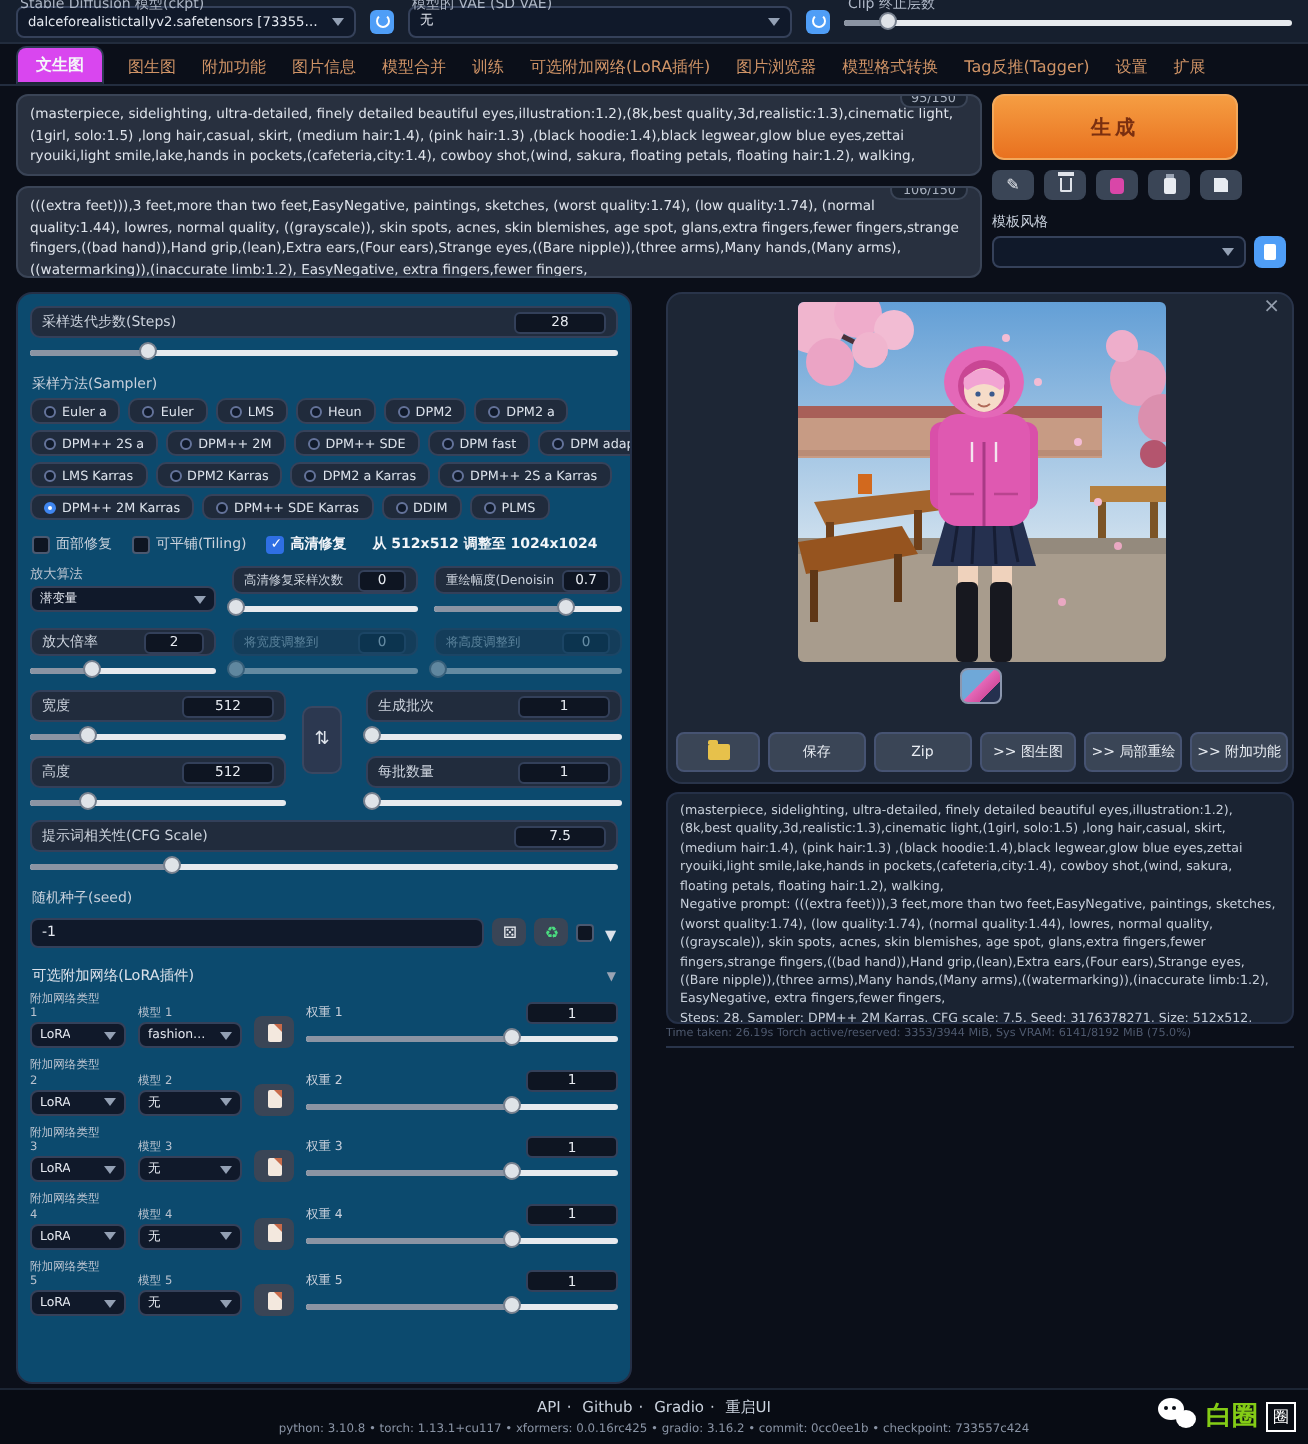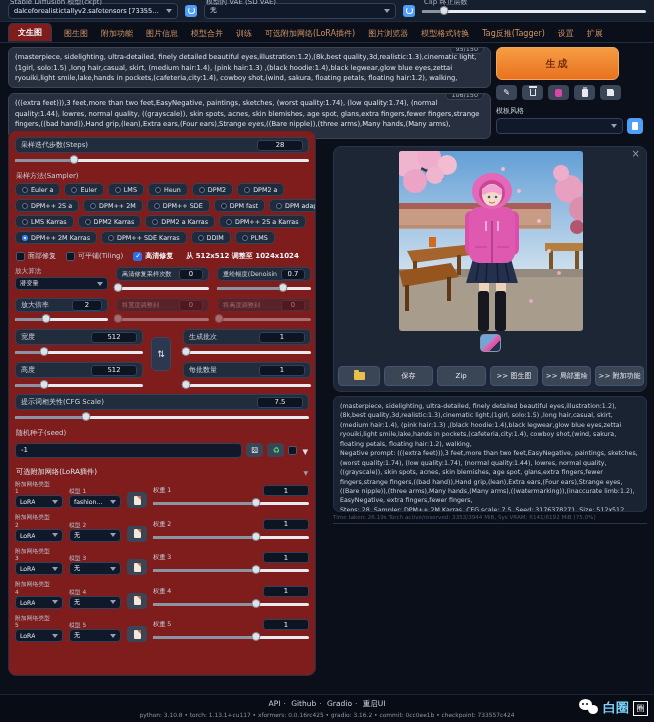--- a/index.html
+++ b/index.html
@@ -16,21 +16,21 @@
       border-radius:4px;height:16px;padding:0 5px;font-size:6.6px;color:#e4e8f0;white-space:nowrap;overflow:hidden}
   .dd .txt{overflow:hidden;text-overflow:ellipsis;white-space:nowrap}
   .caret{width:0;height:0;border-left:3px solid transparent;border-right:3px solid transparent;border-top:4px solid #93a0b4;margin-left:4px;flex:none}
   .bluebtn{width:12px;height:12px;border-radius:3px;background:#4f9ef7;flex:none;position:relative}
   .bluebtn::after{content:"";position:absolute;left:2.5px;top:2.5px;width:5px;height:5px;border:1.2px solid #fff;border-radius:50%;border-top-color:transparent}
 
   
   .tabs{left:0;top:22px;width:654px;height:21px;display:flex;align-items:flex-end;gap:11px;padding:0 0 0 8px;
         border-bottom:1px solid #232d3f;white-space:nowrap;overflow:hidden}
   .tab{font-size:8px;color:#cf9366;padding:3px 1px;cursor:pointer}
-  .tab.active{background:#7f1d1d;border:1px solid #2d3a52;border-bottom:1px solid #1d2737;border-radius:5px 5px 0 0;
+  .tab.active{background:#d946ef;border:1px solid #2d3a52;border-bottom:1px solid #1d2737;border-radius:5px 5px 0 0;
               color:#f4f6f9;font-weight:bold;padding:3px 9px}
 
   
   .promptbox{left:8px;width:483px;background:#28303f;border:1px solid #3a4456;border-radius:6px;
              font-size:6.8px;line-height:1.55;color:#dde2ea;padding:4px 6px;overflow:hidden}
   .counter{position:absolute;top:-4px;right:6px;background:#1b2330;border:1px solid #3a4456;border-radius:7px;
            padding:0 5px;font-size:6.4px;color:#a9b2c0;line-height:9px;height:10px}
 
   
   .genarea{left:496px;top:47px;width:147px}
@@ -46,21 +46,21 @@
   .icon-clip{width:6px;height:8px;background:#e7ebf1;border-radius:1px;position:relative}
   .icon-clip::before{content:"";position:absolute;left:1px;top:-1.5px;width:4px;height:2px;background:#9aa4b4}
   .icon-save{width:7px;height:7px;background:#e7ebf1;clip-path:polygon(0 0,80% 0,100% 20%,100% 100%,0 100%)}
   .styles-label{margin-top:6px;font-size:7px;color:#c8d0dc}
   .stylesrow{display:flex;align-items:center;gap:4px;margin-top:2px}
   .styles-dd{flex:1;height:16px}
   .paste-blue{width:16px;height:16px;border-radius:4px;background:#4f9ef7;flex:none;display:flex;align-items:center;justify-content:center}
   .paste-blue i{width:6px;height:8px;background:#fff;border-radius:1px;display:block}
 
   
-  .params{left:8px;top:130px;width:308px;height:546px;background:#7f1d1d;border:1px solid #253047;border-radius:8px;
+  .params{left:8px;top:146px;width:308px;height:546px;background:#0c4a6e;border:1px solid #253047;border-radius:8px;
           padding:6px;overflow:hidden}
   .ctl{background:#212c3d;border:1px solid #33405a;border-radius:5px;height:16px;display:flex;align-items:center;
        justify-content:space-between;padding:0 5px}
   .ctl .lab{font-size:7px;color:#ccd3dd;white-space:nowrap;overflow:hidden}
   .num{background:#0e1522;border:1px solid #33405a;border-radius:3px;min-width:46px;height:11px;font-size:6.8px;
        color:#e8ecf2;display:flex;align-items:center;justify-content:center;flex:none;margin-left:4px}
   .slider{position:relative;height:9px;margin-top:3px}
   .slider .tr{position:absolute;left:0;right:0;top:3px;height:3px;background:#e7eaee;border-radius:2px}
   .slider .fl{position:absolute;left:0;top:3px;height:3px;background:#8b94a3;border-radius:2px}
   .slider .kn{position:absolute;top:-1px;width:9px;height:9px;border-radius:50%;background:#dfe3e8;border:1px solid #78818f;transform:translateX(-50%)}
@@ -123,21 +123,21 @@
   .footer{left:0;top:694px;width:654px;height:28px;background:#080c14;border-top:1px solid #1c2534;text-align:center}
   .flinks{font-size:7.5px;color:#cbd3de;margin-top:4px}
   .flinks span{margin:0 3px}
   .fversion{font-size:5.9px;color:#8a94a5;margin-top:3px}
   .watermark{position:absolute;right:6px;top:694px;height:28px;display:flex;align-items:center;gap:4px}
   .wechat{position:relative;width:20px;height:18px}
   .wechat .b1{position:absolute;left:0;top:0;width:13px;height:11px;background:#fff;border-radius:50%}
   .wechat .b2{position:absolute;left:9px;top:6px;width:10px;height:9px;background:#fff;border-radius:50%}
   .wechat .e1,.wechat .e2{position:absolute;width:2px;height:2px;background:#080c14;border-radius:50%;top:4px}
   .wechat .e1{left:3px}.wechat .e2{left:7px}
-  .wmtext{font-size:13px;font-weight:bold;color:#7dd3fc}
+  .wmtext{font-size:13px;font-weight:bold;color:#84cc16}
   .seal{width:15px;height:15px;border:1.5px solid #fff;display:flex;align-items:center;justify-content:center;
         font-size:8px;color:#fff}
 </style>
 </head>
 <body>
 
 <div class="abs topbar">
   <div class="fieldwrap" style="width:170px">
     <span class="cutlabel">Stable Diffusion 模型(ckpt)</span>
     <div class="dd">

